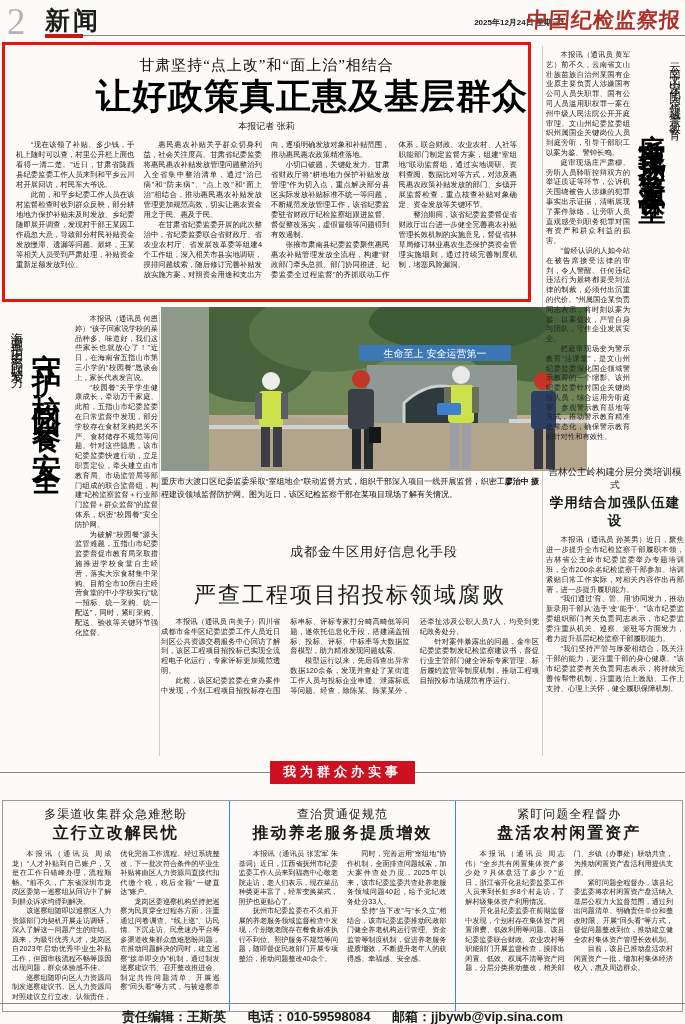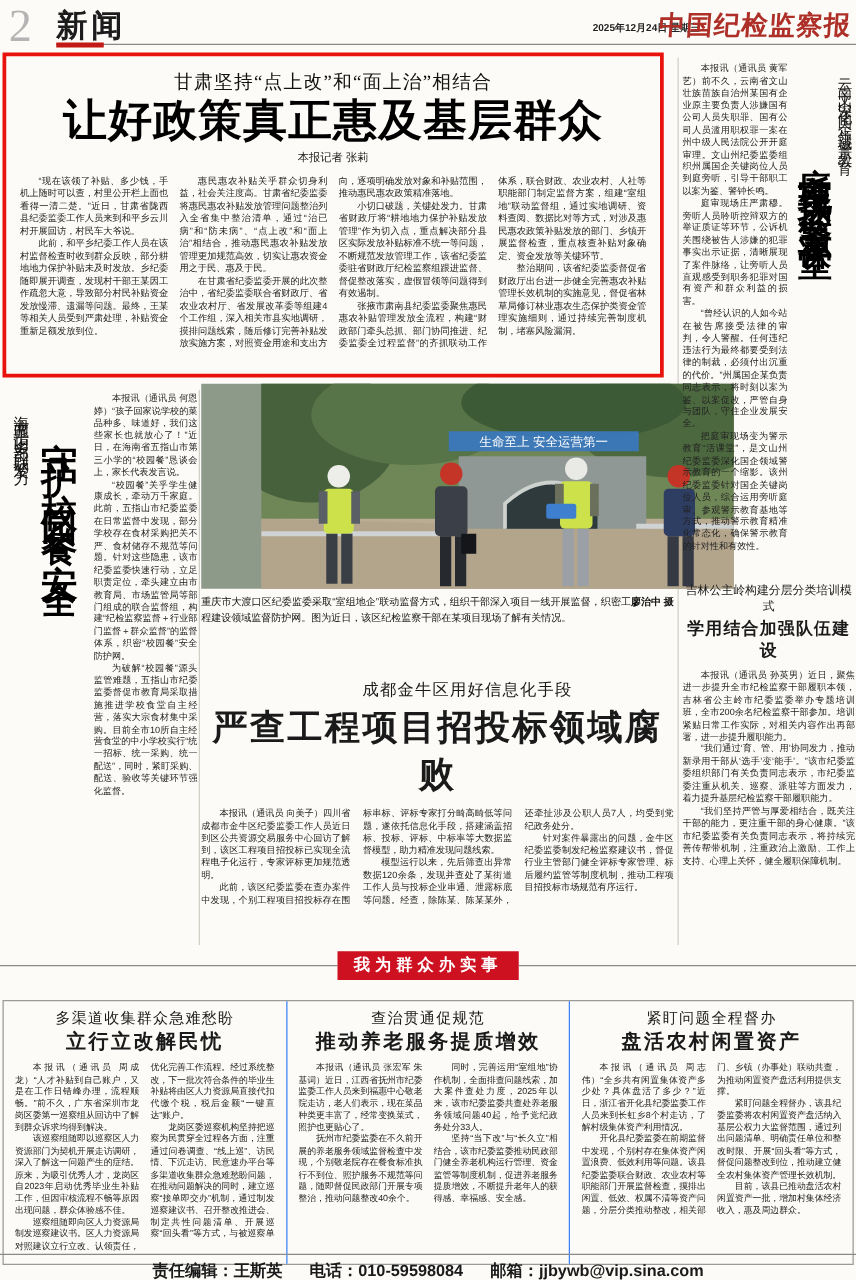--- a/index.html
+++ b/index.html
@@ -9,21 +9,21 @@
   .pagenum{position:absolute;left:7px;top:0px;font-size:37px;color:#b4b4b4;font-family:"Liberation Serif",serif;}
   .section{position:absolute;left:45px;top:4px;font-size:25px;font-weight:700;letter-spacing:3px;color:#1c1c1c;font-family:"Liberation Serif",serif;}
   .header-rule{position:absolute;left:45px;top:35px;width:640px;height:1px;background:#8a8a8a;}
   .header-redbar{position:absolute;left:45px;top:34px;width:38px;height:4px;background:#c21a14;}
   .issue-date{position:absolute;right:125px;top:17px;font-size:8px;font-weight:700;color:#222;}
   .masthead{position:absolute;right:4px;top:6px;font-size:21px;font-weight:700;color:#ae2f28;
             font-family:"Liberation Serif",serif;transform:skewX(-4deg);letter-spacing:1px;}
   
   .lead{position:absolute;left:2px;top:42px;width:523px;height:254px;border:3px solid #e8130c;background:#fcfbf7;}
   .lead-kicker{margin-top:11px;text-align:center;font-size:15px;letter-spacing:1px;color:#111;font-family:"Liberation Serif",serif;}
-  .lead-title{margin-top:3px;text-align:center;font-size:35px;font-weight:700;letter-spacing:1px;color:#000;font-family:"Liberation Serif",serif;line-height:38px;}
+  .lead-title{margin-top:3px;text-align:right;font-size:35px;font-weight:700;letter-spacing:1px;color:#000;font-family:"Liberation Serif",serif;line-height:38px;}
   .lead-byline{margin-top:4px;text-align:center;font-size:9px;color:#222;}
   .lead-body{margin:7px 11px 0;height:158px;column-count:4;column-gap:9px;
              font-size:7.4px;line-height:10px;text-align:justify;overflow:hidden;color:#222;}
   .para{text-indent:2em;margin:0;}
   
   .vkicker{position:absolute;writing-mode:vertical-rl;font-family:"Liberation Serif",serif;color:#111;}
   .left-kicker{left:8px;top:322px;font-size:12.5px;letter-spacing:4px;}
   .left-title{position:absolute;left:27px;top:330px;writing-mode:vertical-rl;font-size:29px;font-weight:700;
               letter-spacing:14px;font-family:"Liberation Serif",serif;color:#000;}
   .left-body{position:absolute;left:75px;top:314px;width:83px;height:442px;font-size:7.3px;line-height:9.8px;
@@ -31,21 +31,21 @@
   .div-v1{position:absolute;left:159px;top:312px;width:1px;height:444px;background:#d2cfc8;}
   .div-v2{position:absolute;left:542px;top:46px;width:1px;height:710px;background:#d2cfc8;}
   
   .photo{position:absolute;left:161px;top:307px;width:378px;height:164px;background:#8d9a8a;padding-left:48px;}
   .caption{position:absolute;left:161px;top:476px;width:378px;font-size:8px;line-height:12.5px;
            text-align:justify;color:#111;}
   .photographer{float:right;font-weight:700;}
   
   .chengdu{position:absolute;left:161px;top:543px;width:378px;height:214px;}
   .ck{ text-align:center;font-size:13px;letter-spacing:1px;font-family:"Liberation Serif",serif;padding-left:48px;}
-  .ct{ text-align:center;font-size:28px;font-weight:700;letter-spacing:2px;margin-top:2px;font-family:"Liberation Serif",serif;}
+  .ct{ text-align:center;font-size:22px;font-weight:400;letter-spacing:2px;margin-top:19px;font-family:"Liberation Serif",serif;}
   .cbody{margin-top:7px;height:150px;column-count:3;column-gap:10px;font-size:7.3px;line-height:9.8px;
          text-align:justify;overflow:hidden;color:#222;}
   
   .yunnan-kicker{right:3px;top:54px;font-size:11.5px;letter-spacing:5px;}
   .yunnan-title{position:absolute;left:634px;top:112px;writing-mode:vertical-rl;font-size:27px;font-weight:700;
                 letter-spacing:7px;font-family:"Liberation Serif",serif;color:#000;}
   .yunnan-body{position:absolute;left:546px;top:50px;width:84px;height:408px;font-size:7.3px;line-height:9.8px;
                text-align:justify;overflow:hidden;color:#222;}
   
   .jilin{position:absolute;left:546px;top:466px;width:138px;height:292px;}

